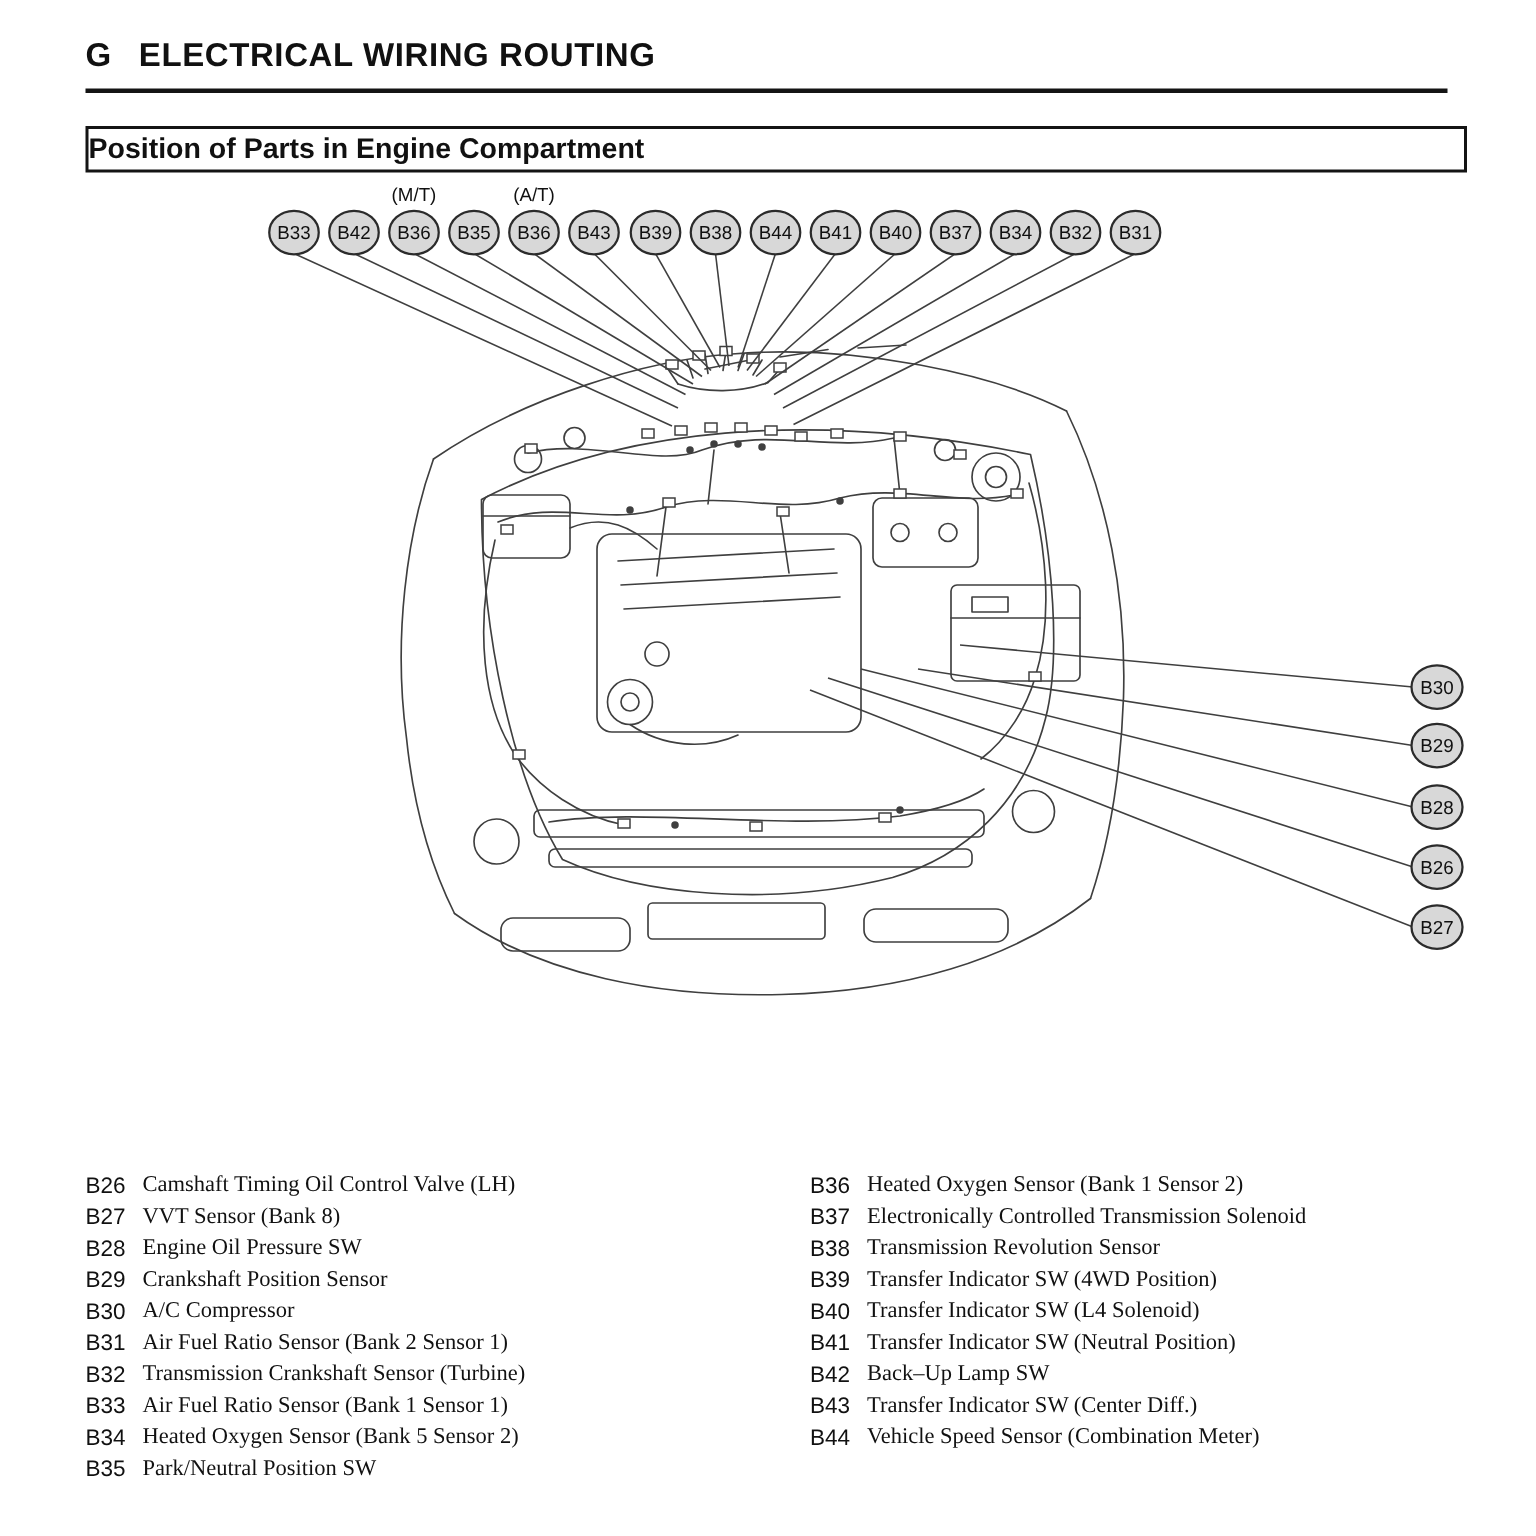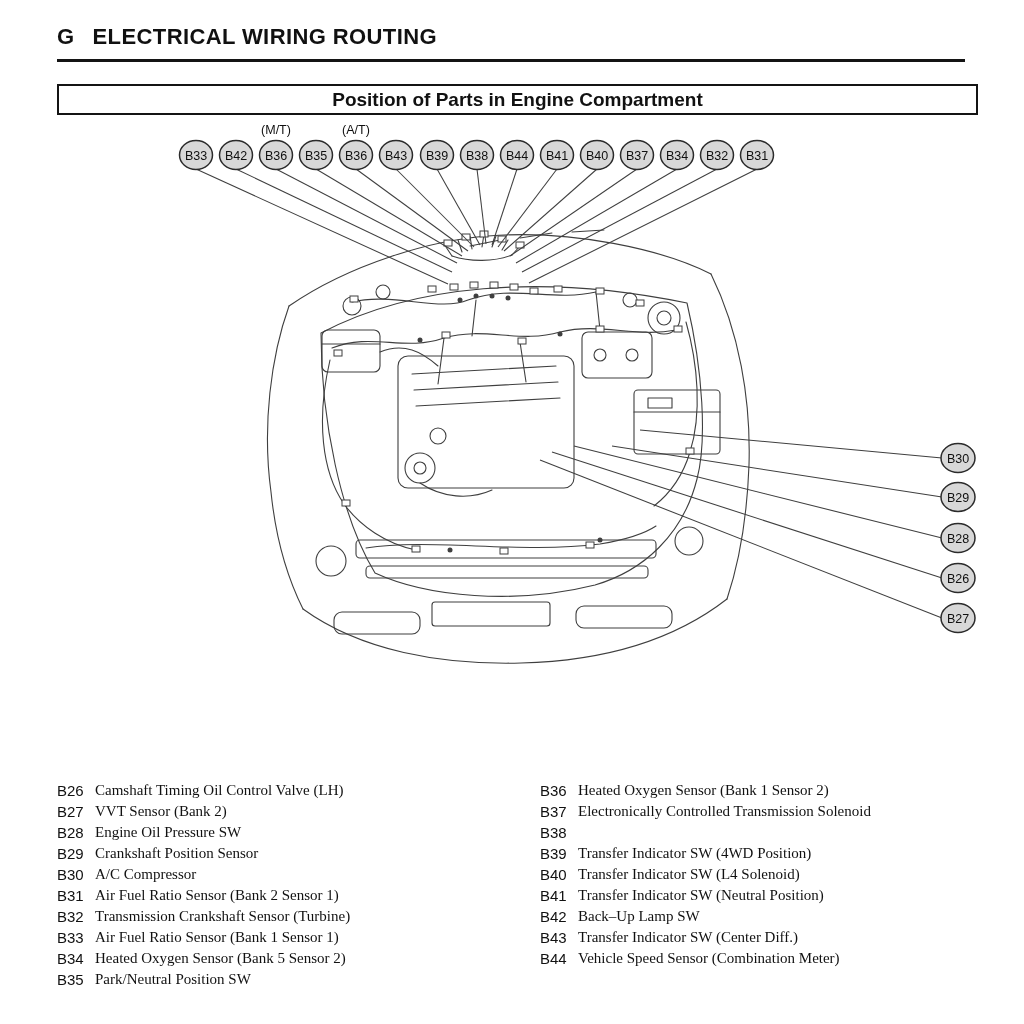--- a/index.html
+++ b/index.html
@@ -7,21 +7,21 @@
         font-family:"Liberation Sans",sans-serif;color:#111;overflow:hidden;}
 
   
   .hdr{position:absolute;left:57px;top:24px;margin:0;font-size:22px;font-weight:bold;
        letter-spacing:.4px;white-space:nowrap;}
   .hdr .sect{margin-right:18px;}
   .hdr-rule{position:absolute;left:57px;top:59px;width:908px;height:3px;background:#141414;}
 
   
   .subtitle-box{position:absolute;left:57px;top:84px;width:917px;height:27px;
-      border:2px solid #141414;display:flex;align-items:center;justify-content:center;
+      border:2px solid #141414;display:flex;align-items:center;
       font-size:19px;font-weight:bold;}
 
   
   svg.diagram{position:absolute;left:0;top:0;width:1024px;height:1024px;}
   .art{fill:none;stroke:#3f3f3f;stroke-width:1.1;stroke-linejoin:round;stroke-linecap:round;}
   .cn{fill:#ffffff;stroke:#3f3f3f;stroke-width:1;}
   .dot{fill:#3f3f3f;stroke:none;}
   .leader line{stroke:#3f3f3f;stroke-width:1.05;}
   .callout ellipse{fill:#d8d8d8;stroke:#2b2b2b;stroke-width:1.5;}
   .callout text,.note{font-family:"Liberation Sans",sans-serif;font-size:12.5px;
@@ -244,21 +244,21 @@
       </g>
   </svg>
 
   <div class="legend-col legend-left">
     <div class="legend-row">
         <div class="code">B26</div>
         <div class="desc">Camshaft Timing Oil Control Valve (LH)</div>
       </div>
     <div class="legend-row">
         <div class="code">B27</div>
-        <div class="desc">VVT Sensor (Bank 2)</div>
+        <div class="desc">VVT Sensor (Bank 8)</div>
       </div>
     <div class="legend-row">
         <div class="code">B28</div>
         <div class="desc">Engine Oil Pressure SW</div>
       </div>
     <div class="legend-row">
         <div class="code">B29</div>
         <div class="desc">Crankshaft Position Sensor</div>
       </div>
     <div class="legend-row">
@@ -292,20 +292,21 @@
         <div class="code">B36</div>
         <div class="desc">Heated Oxygen Sensor (Bank 1 Sensor 2)</div>
       </div>
     <div class="legend-row">
         <div class="code">B37</div>
         <div class="desc">Electronically Controlled Transmission Solenoid</div>
       </div>
     <div class="legend-row">
         <div class="code">B38</div>
         <div class="desc">
+          <div>Transmission Revolution Sensor</div>
         </div>
       </div>
     <div class="legend-row">
         <div class="code">B39</div>
         <div class="desc">Transfer Indicator SW (4WD Position)</div>
       </div>
     <div class="legend-row">
         <div class="code">B40</div>
         <div class="desc">Transfer Indicator SW (L4 Solenoid)</div>
       </div>

